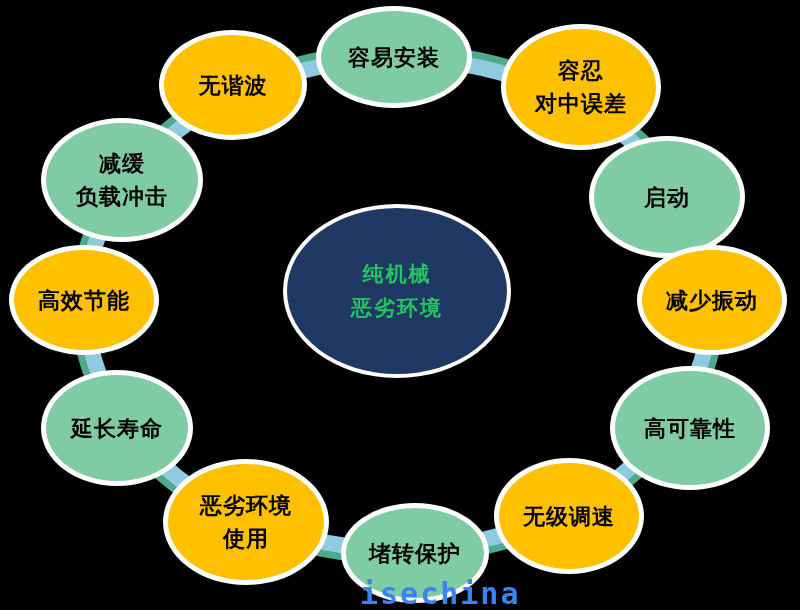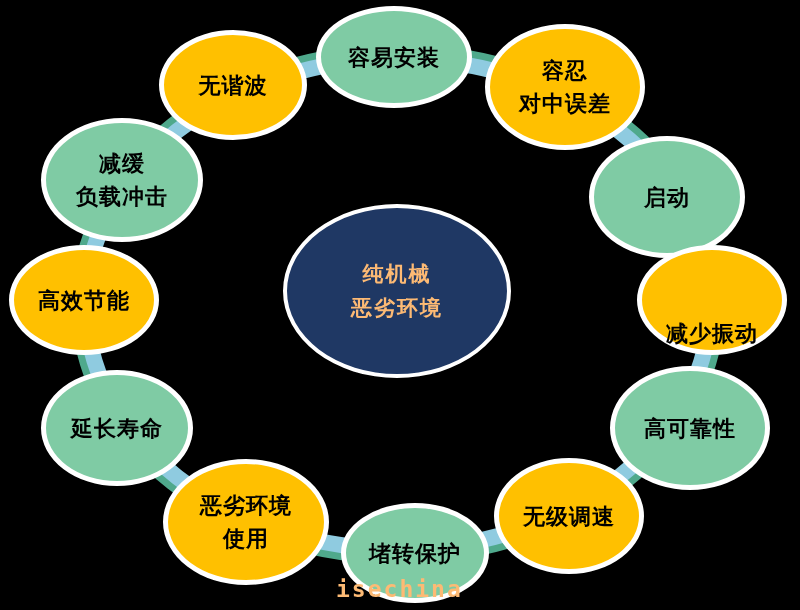--- a/index.html
+++ b/index.html
@@ -32,54 +32,54 @@
   .node.green{background:var(--node-green);}
   .node.yellow{background:var(--node-yellow);}
   #center-node{
     position:absolute;z-index:3;
     border:4px solid #fff;
     border-radius:50%;
     background:var(--center-navy);
     display:flex;flex-direction:column;
     align-items:center;justify-content:center;
     text-align:center;
-    color:#fdba74;font-weight:bold;font-size:21px;line-height:34px;
+    color:#22c55e;font-weight:bold;font-size:21px;line-height:34px;
     letter-spacing:2px;
     box-sizing:border-box;
   }
   #watermark{
     position:absolute;z-index:4;
-    left:336px;top:576px;
+    left:360px;top:576px;
     font-family:"DejaVu Sans Mono","Liberation Mono",monospace;
-    font-weight:bold;font-size:23px;color:#fdba74;
+    font-weight:bold;font-size:30px;color:#3b82f6;
     letter-spacing:2px;
   }
 </style>
 </head>
 <body>
 
 <div id="stage">
 
   <svg id="ring" width="800" height="610">
     <ellipse id="ring-teal" cx="398" cy="304" rx="318" ry="251" fill="none" stroke-width="18" stroke="#4FA98C"></ellipse>
     <ellipse id="ring-blue" cx="398" cy="304" rx="312" ry="245" fill="none" stroke-width="16" stroke="#8FCBE0"></ellipse>
   </svg>
 
   <div id="nodes">
       <div class="node green" style="left: 316px; top: 6px; width: 156px; height: 102px;">
         <span>容易安装</span>
       </div>
-      <div class="node yellow" style="left: 485px; top: 24px; width: 160px; height: 126px;">
+      <div class="node yellow" style="left: 501px; top: 24px; width: 160px; height: 126px;">
         <span>容忍</span>
         <span>对中误差</span>
       </div>
       <div class="node green" style="left: 589px; top: 136px; width: 156px; height: 122px;">
         <span>启动</span>
       </div>
-      <div class="node yellow" style="left: 637px; top: 245px; width: 150px; height: 110px; justify-content: flex-end;">
+      <div class="node yellow" style="left: 637px; top: 245px; width: 150px; height: 110px;">
         <span>减少振动</span>
       </div>
       <div class="node green" style="left: 610px; top: 366px; width: 160px; height: 124px;">
         <span>高可靠性</span>
       </div>
       <div class="node yellow" style="left: 494px; top: 458px; width: 150px; height: 116px; text-align: center;">
         <span>无级调速</span>
       </div>
       <div class="node green" style="left: 341px; top: 503px; width: 148px; height: 100px;">
         <span>堵转保护</span>

